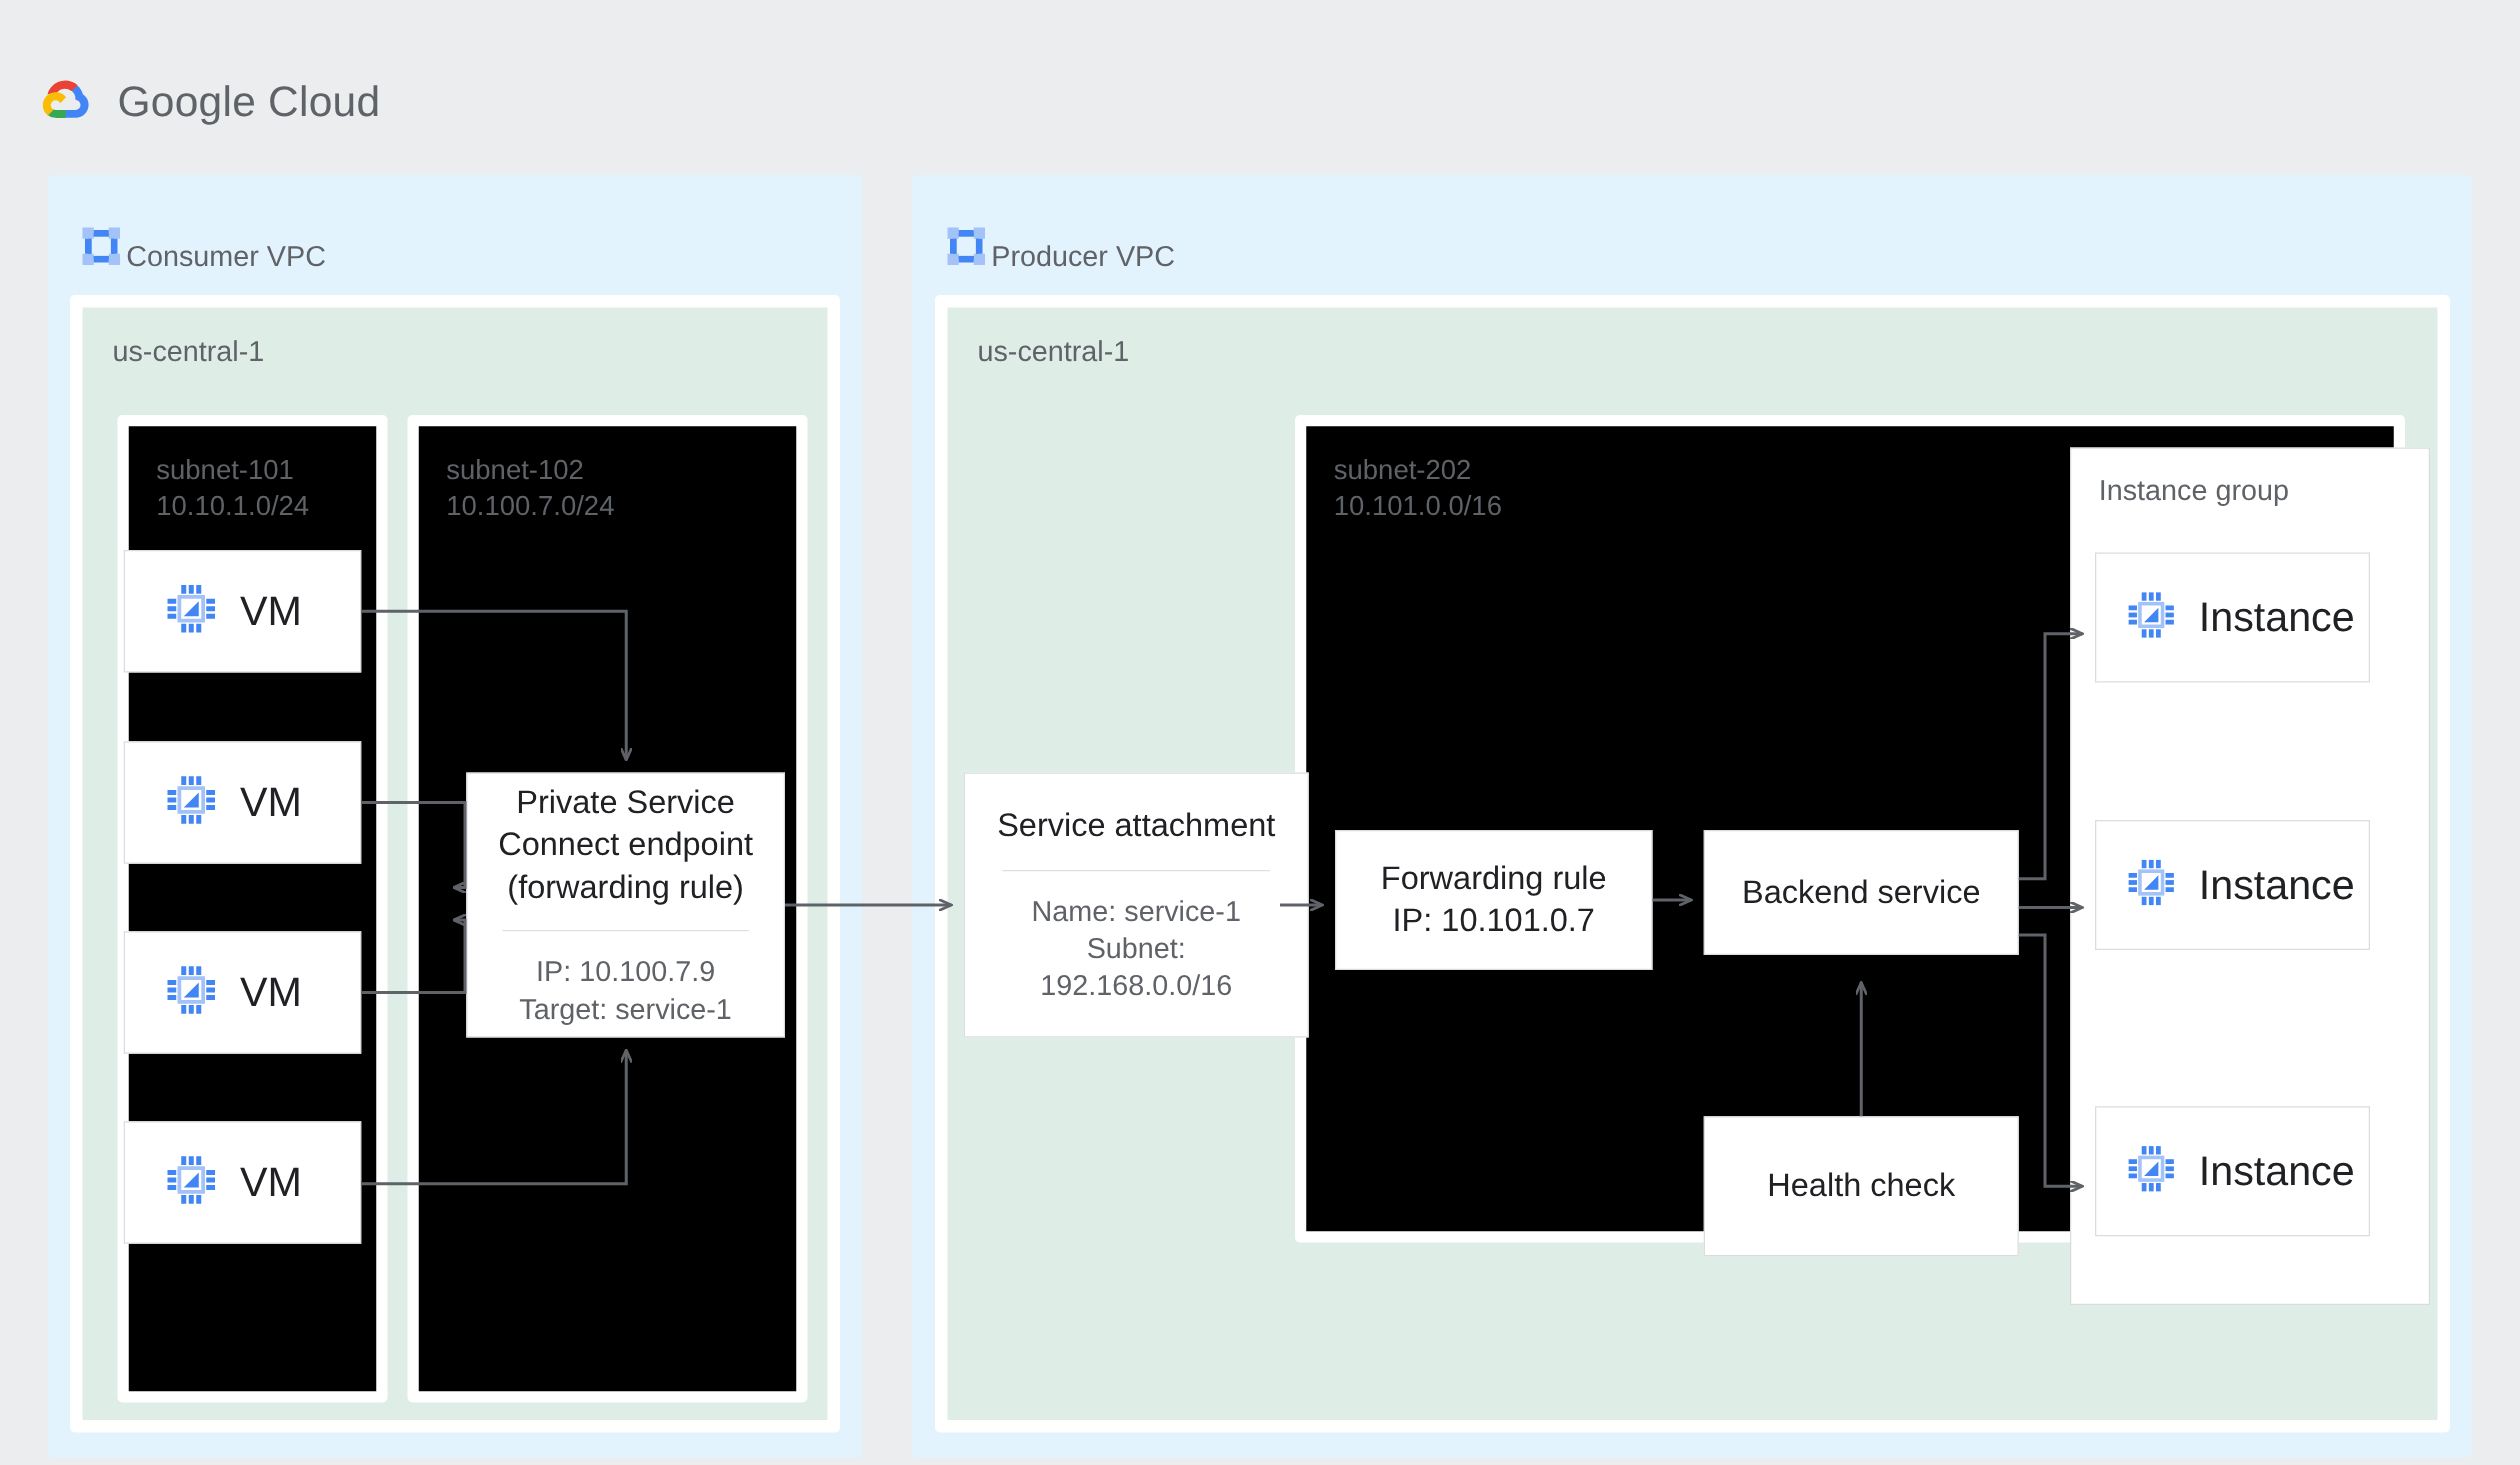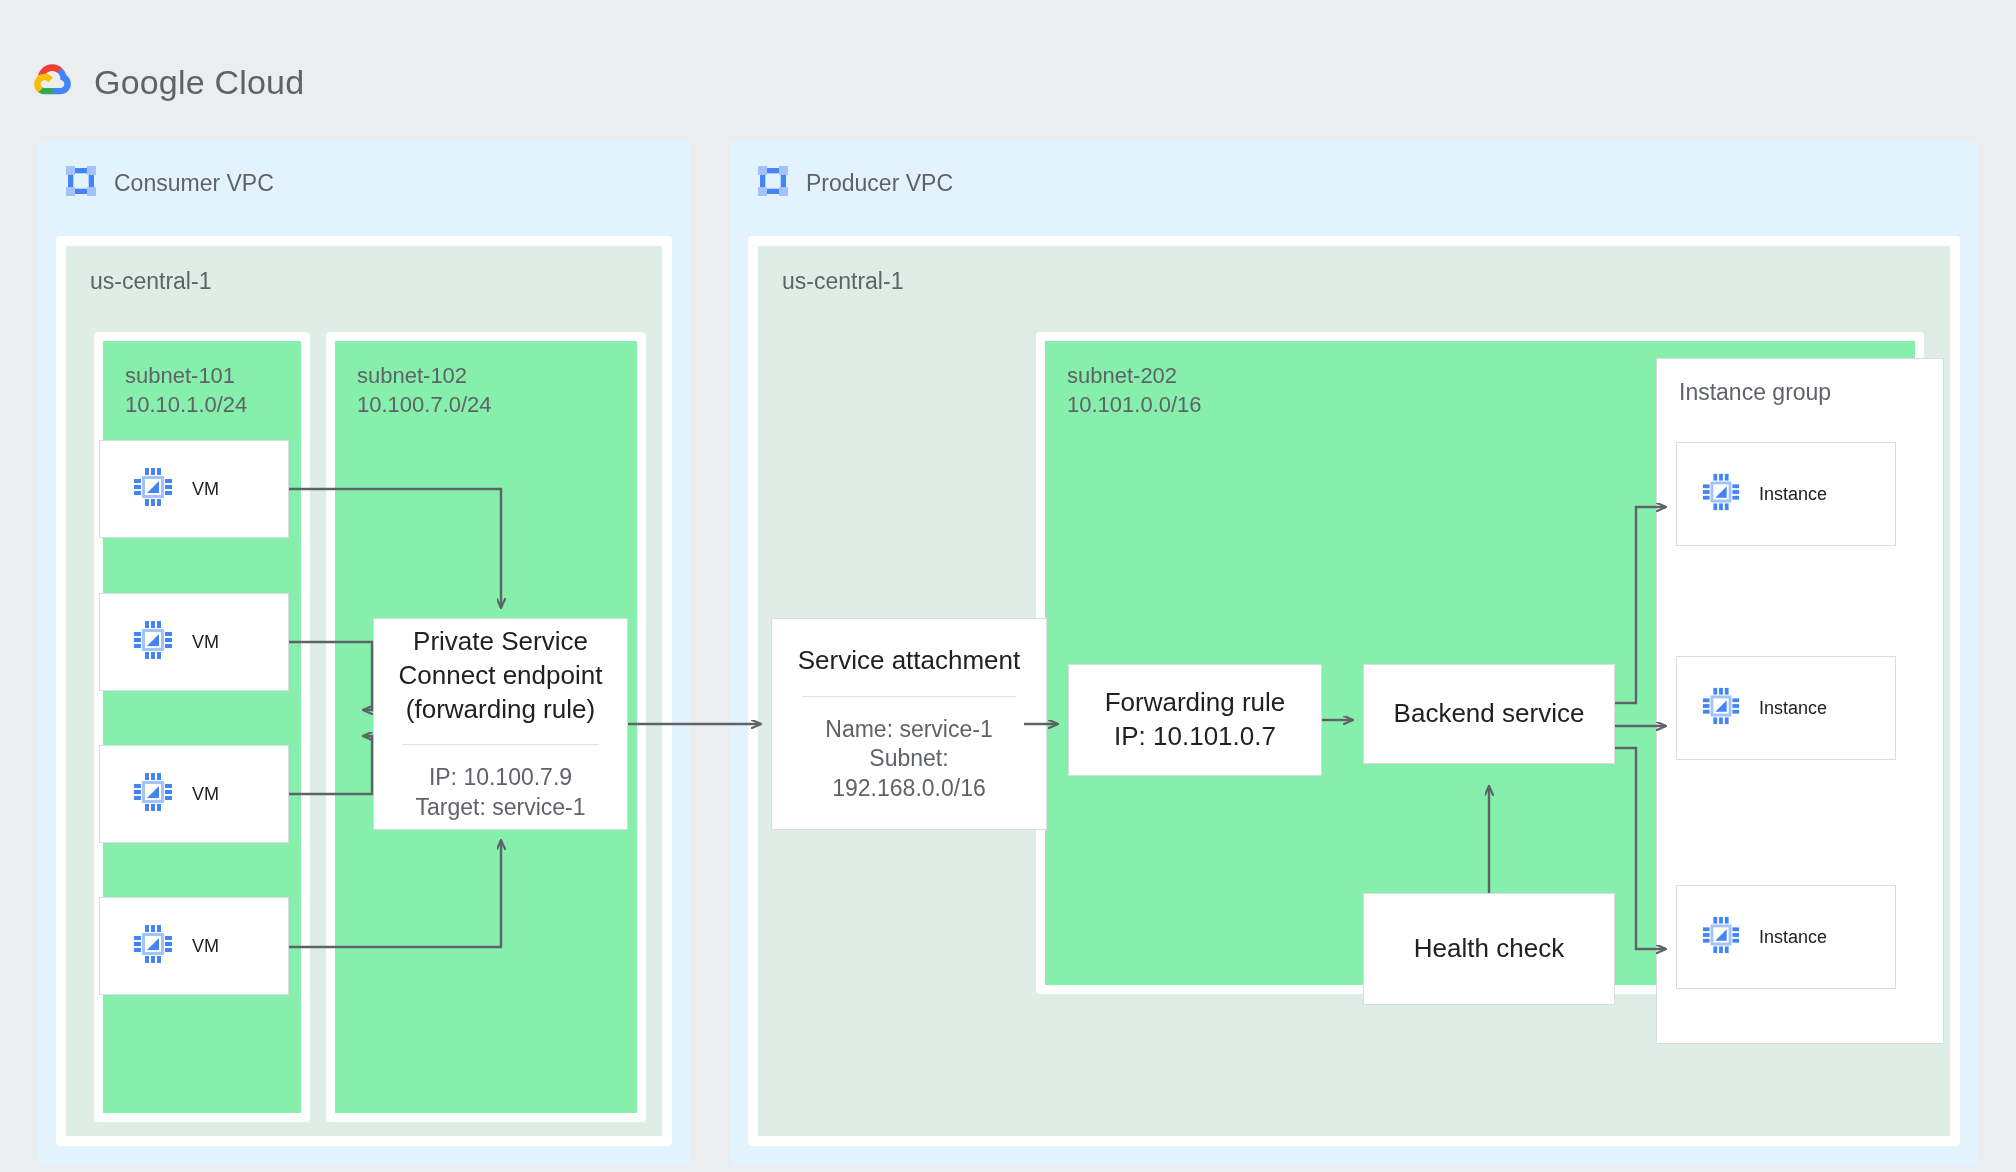--- a/index.html
+++ b/index.html
@@ -13,42 +13,42 @@
 
   
   .brand{position:absolute;left:30px;top:24px;display:flex;align-items:center;gap:18px;}
   .brand-text{font-size:34px;color:#5f6368;letter-spacing:.2px;}
 
   
   .abs{position:absolute;box-sizing:border-box;}
 
   
   .vpc{background:#e3f3fd;border-radius:3px;}
-  .vpc-head{position:absolute;left:26px;top:24px;display:flex;align-items:center;gap:16px;}
+  .vpc-head{position:absolute;left:26px;top:40px;display:flex;align-items:flex-end;gap:3px;}
   .vpc-title{font-size:23px;color:#5f6368;}
 
   
   .region{background:#deeee6;border:10px solid #ffffff;border-radius:4px;}
   .region-label{position:absolute;left:24px;top:22px;font-size:23px;color:#5f6368;}
 
   
-  .subnet{background:#86efac;border:9px solid #ffffff;border-radius:4px;}
+  .subnet{background:#000000;border:9px solid #ffffff;border-radius:4px;}
   .subnet-label{position:absolute;left:22px;top:20px;font-size:22px;color:#5f6368;line-height:1.33;white-space:pre-line;}
 
   
   .card{background:#ffffff;border:1px solid #dadce0;box-sizing:border-box;
         display:flex;align-items:center;justify-content:center;}
   .card-ct{display:flex;flex-direction:column;align-items:center;justify-content:center;width:100%;}
   .card-title{font-size:26px;color:#202124;text-align:center;line-height:1.3;white-space:pre-line;}
   .card-rule{height:1px;background:#e0e0e0;width:78%;margin:18px auto;}
   .card-sub{font-size:23px;color:#5f6368;text-align:center;line-height:1.3;white-space:pre-line;}
 
   
   .vm{display:flex;align-items:center;gap:18px;padding-left:32px;justify-content:flex-start;}
-  .vm-label{font-size:18px;color:#202124;}
+  .vm-label{font-size:33px;color:#202124;}
 
   
   .igroup{background:#ffffff;border:1px solid #dadce0;box-sizing:border-box;}
   .igroup-label{position:absolute;left:22px;top:20px;font-size:23px;color:#5f6368;}
 
   svg.wires{position:absolute;left:0;top:0;width:2016px;height:1172px;pointer-events:none;}
   .wire{stroke:#5f6368;stroke-width:2.4;fill:none;}
 </style>
 </head>
 <body>

